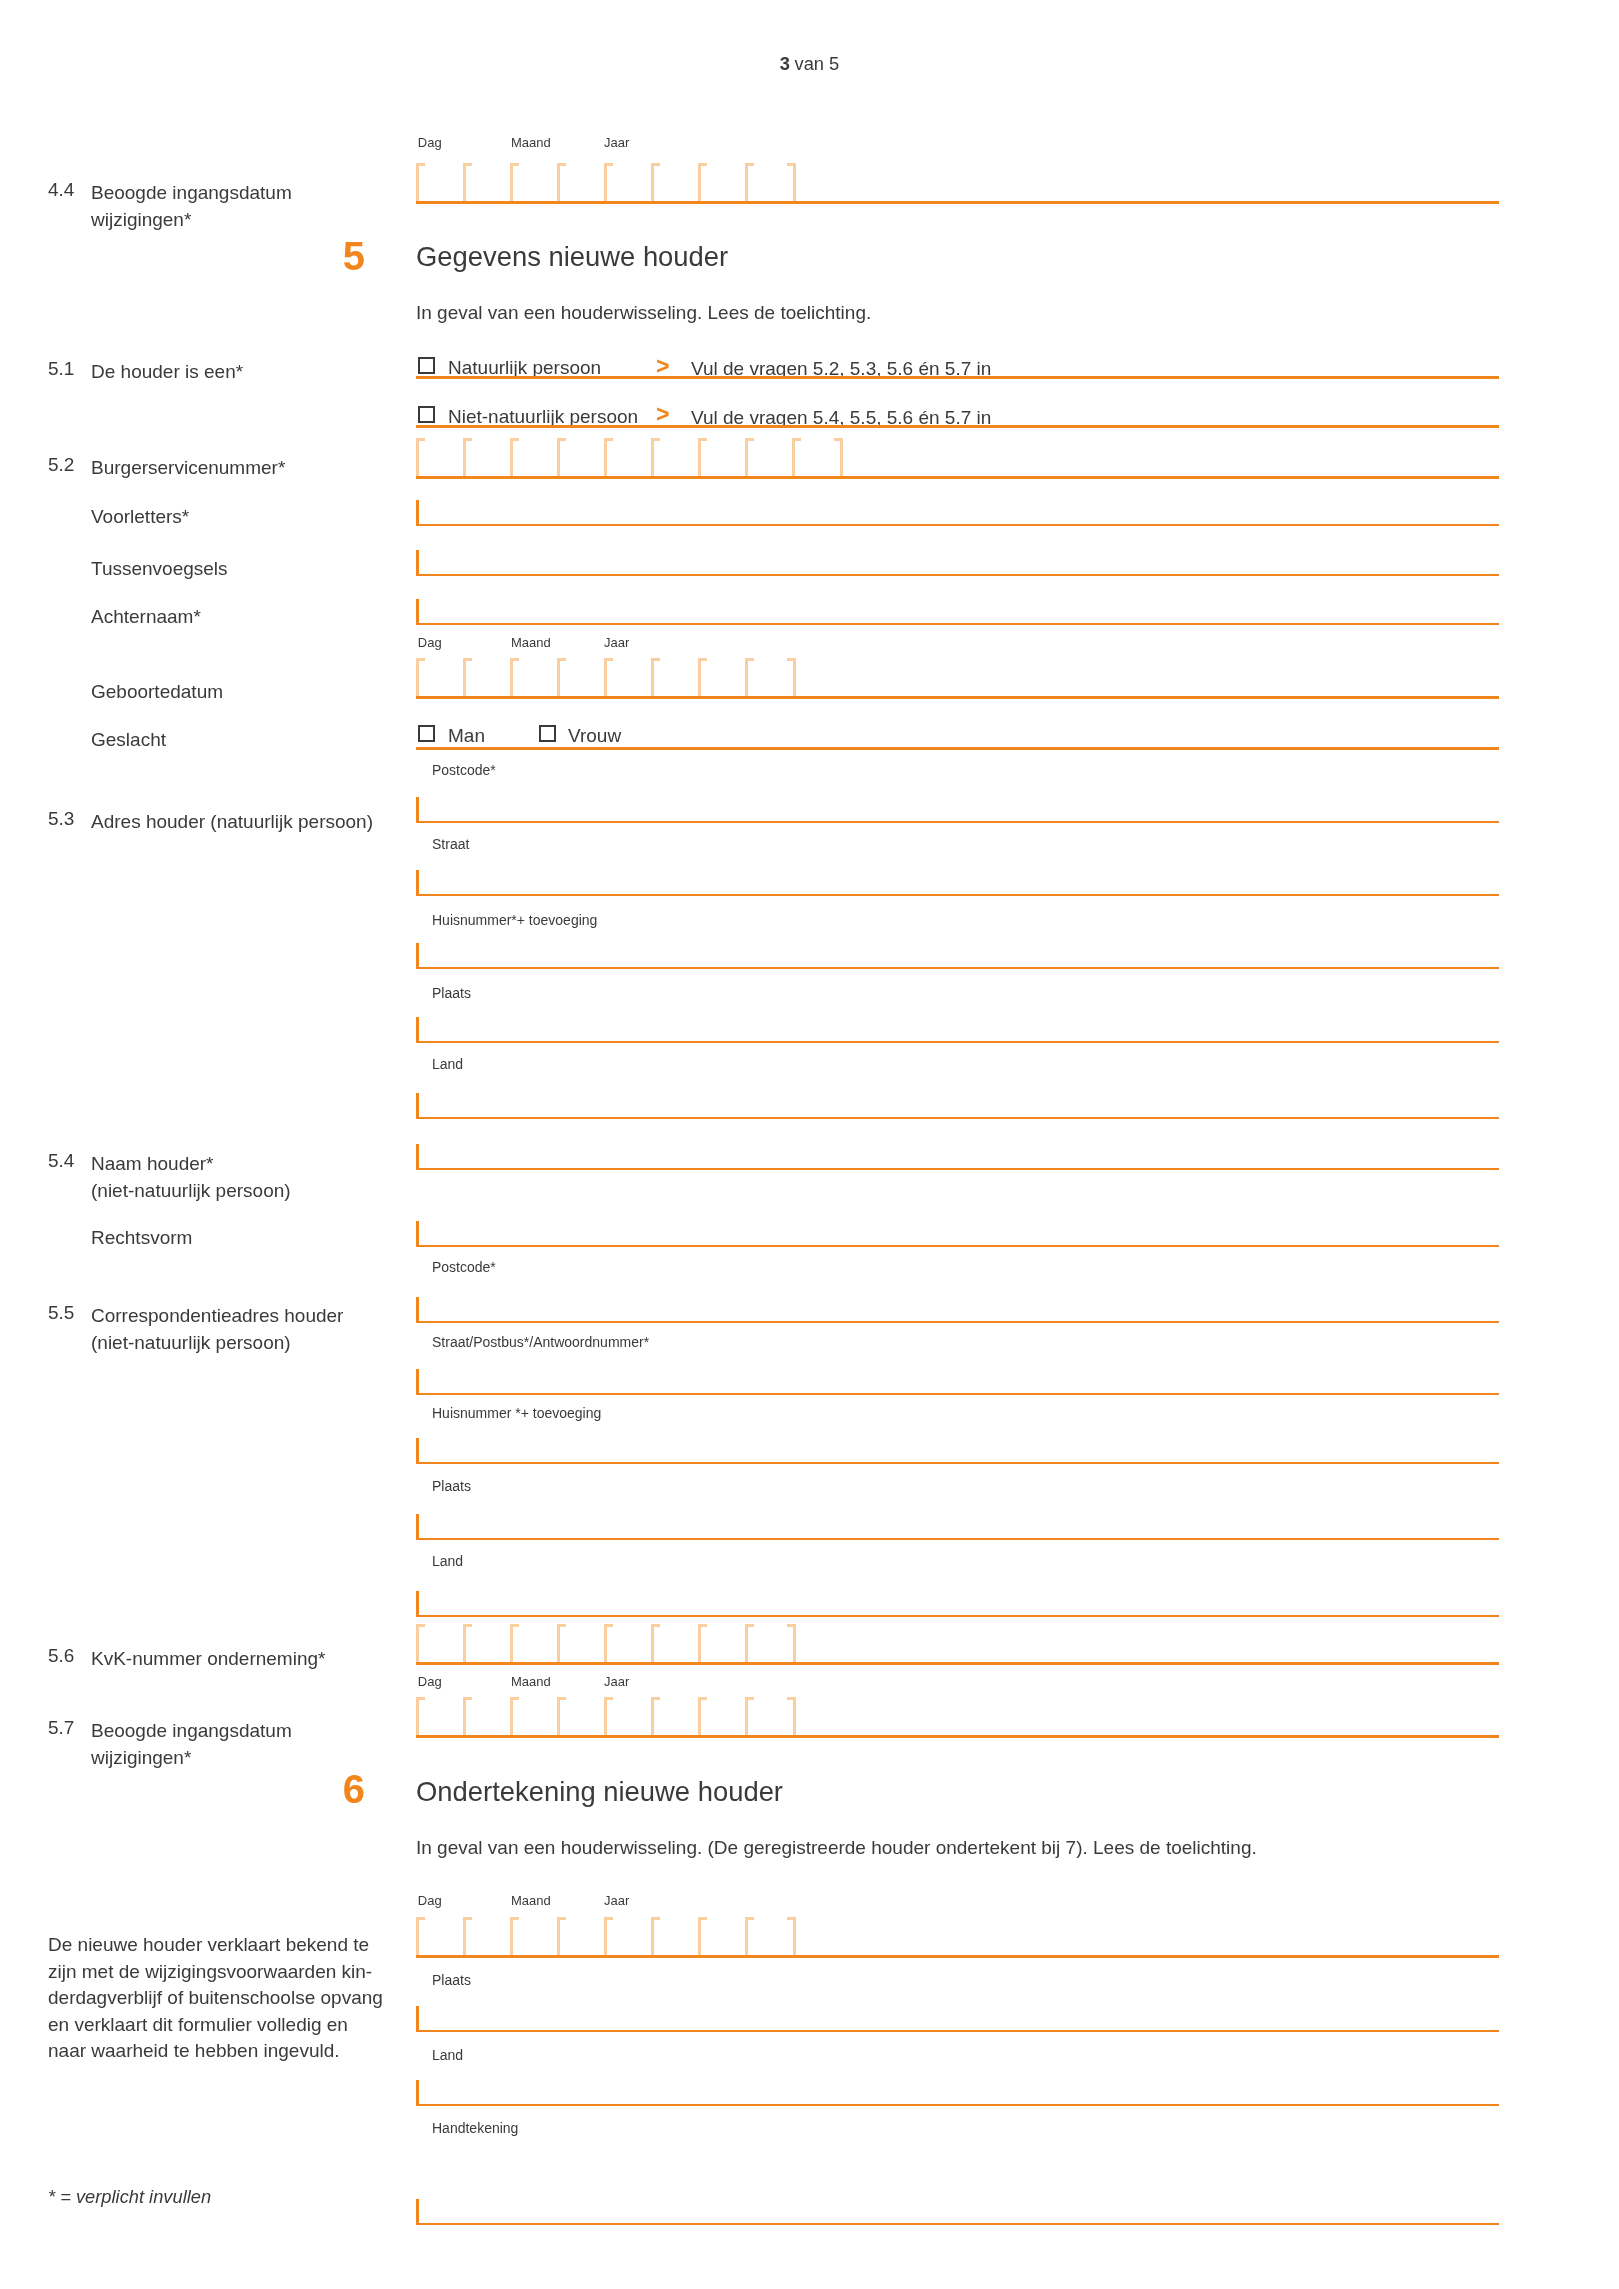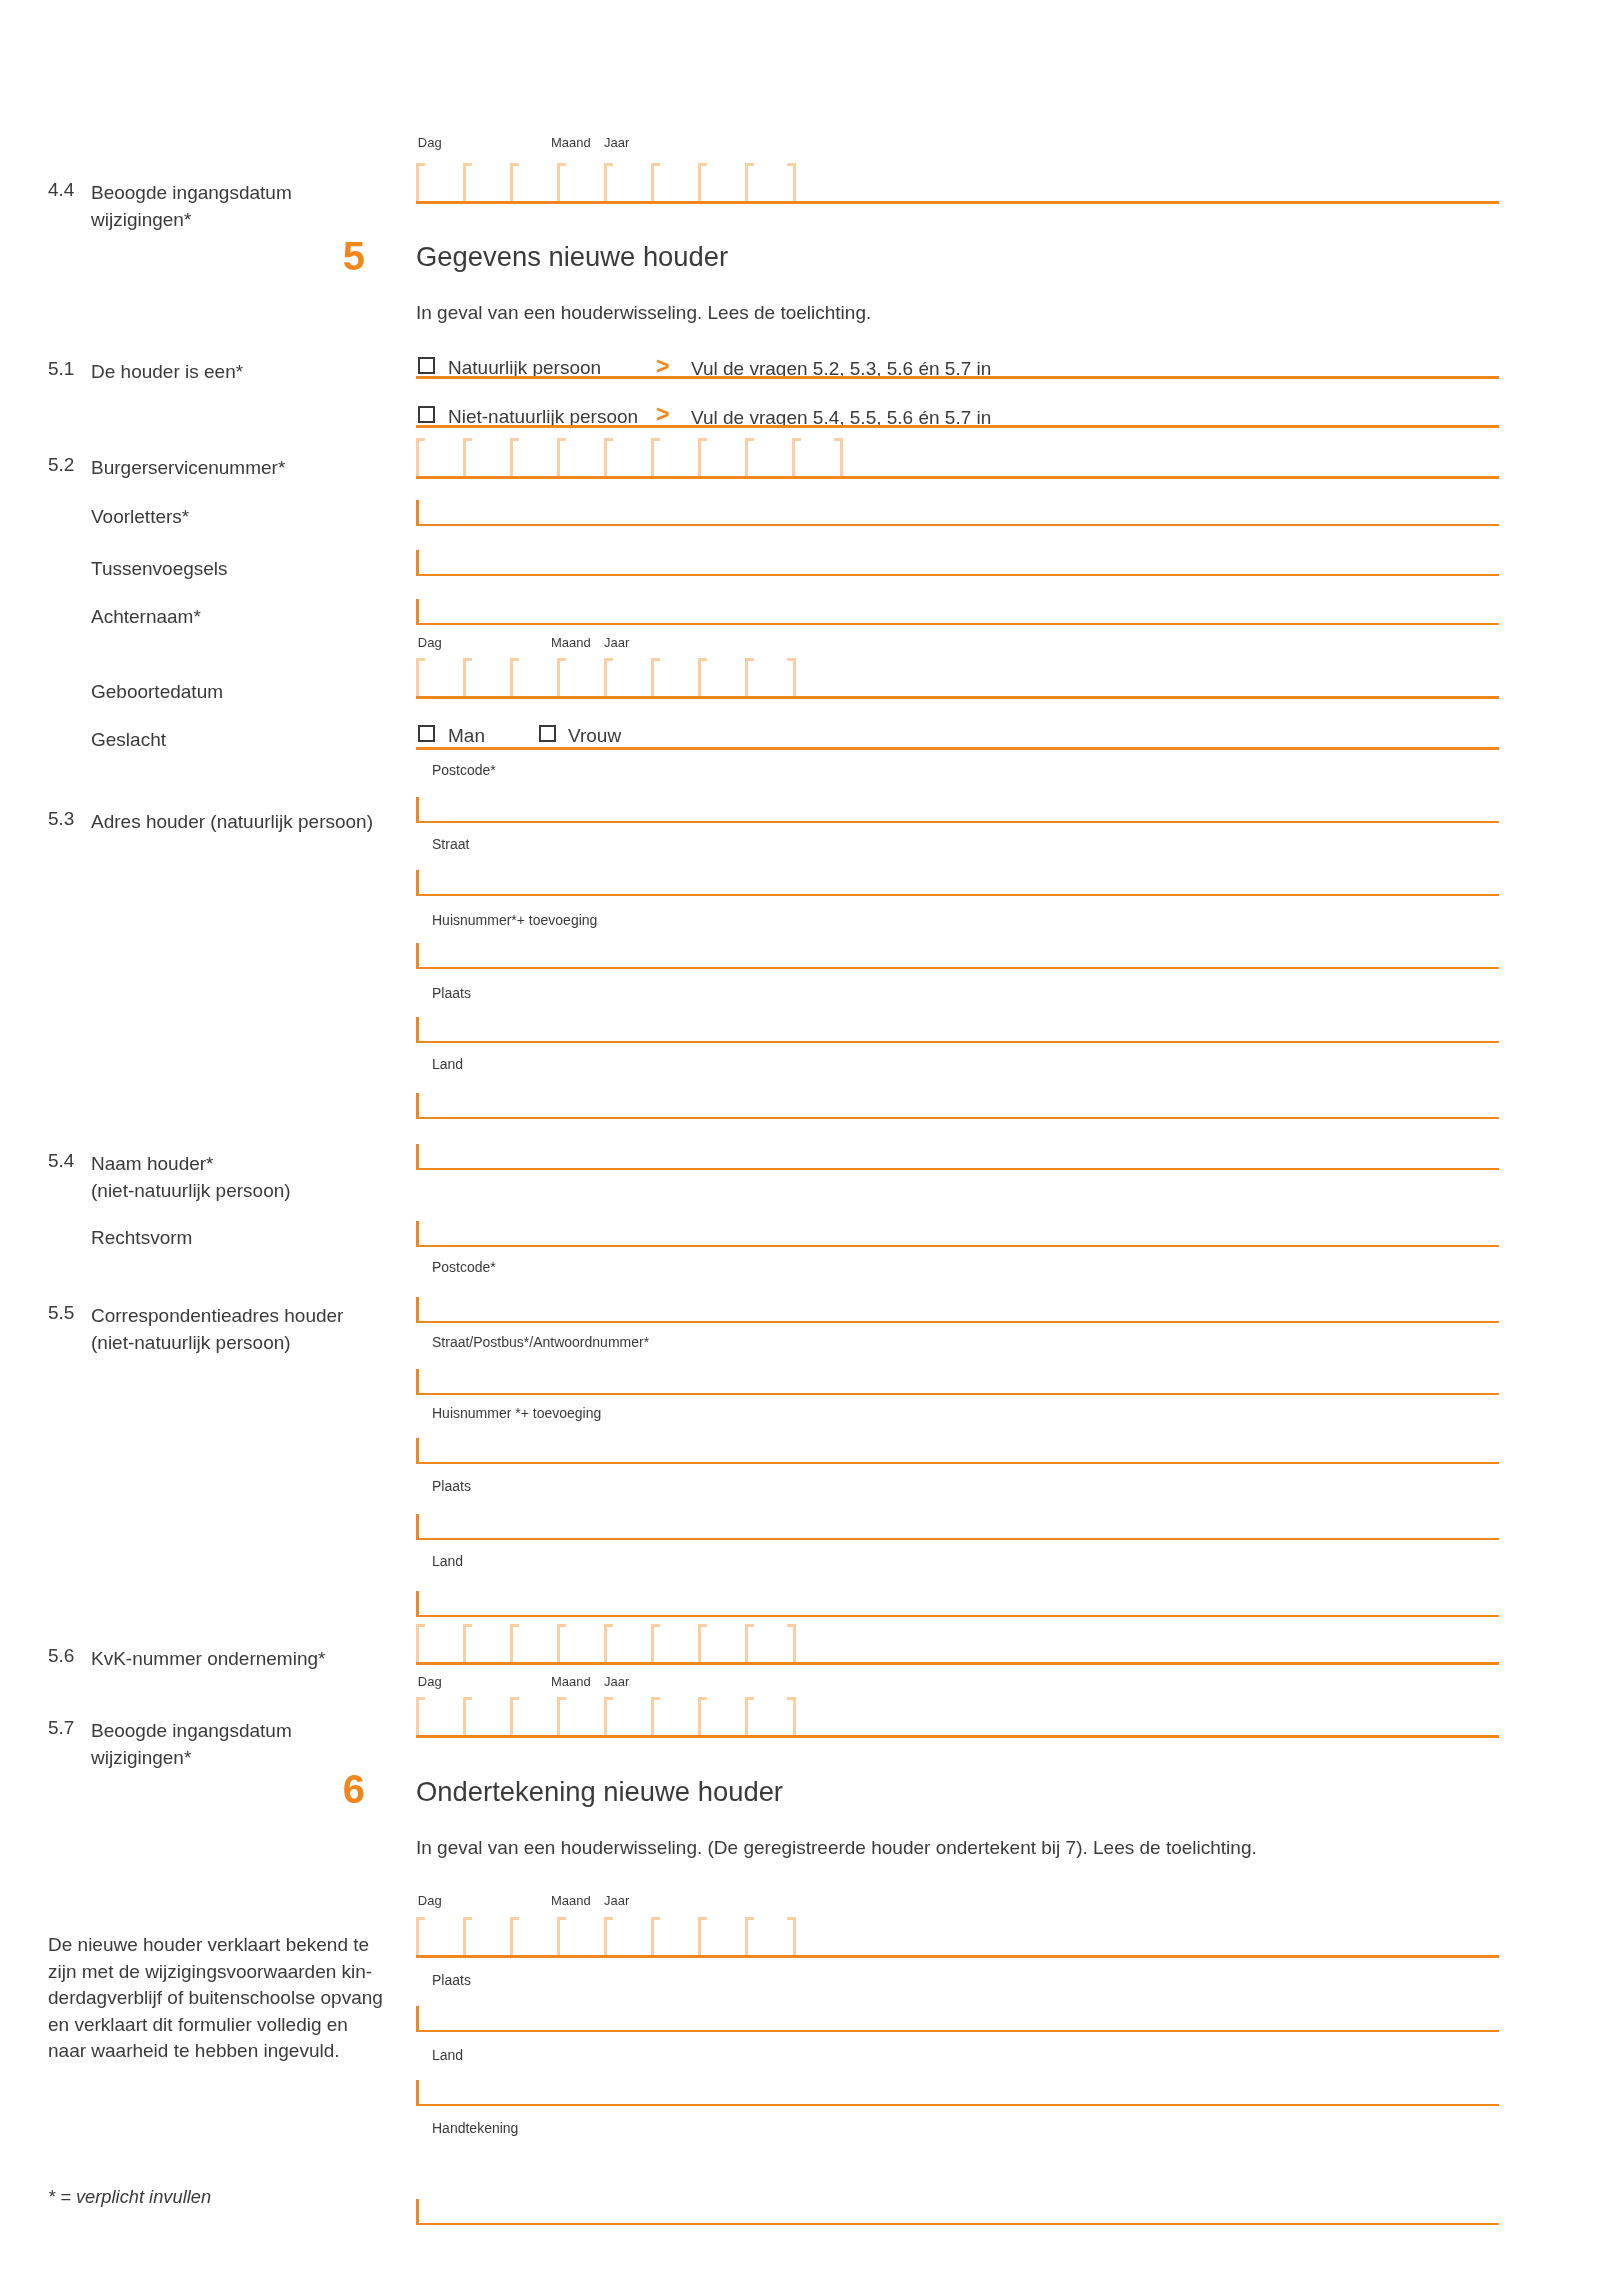--- a/index.html
+++ b/index.html
@@ -32,41 +32,44 @@
   .cell{position:relative;width:47px;height:38px;flex:0 0 47px;}
   .cell::before{content:"";position:absolute;left:0;top:0;width:2.7px;height:100%;background:var(--light);}
   .cell::after{content:"";position:absolute;left:0;top:0;width:9.1px;height:2.7px;background:var(--light);}
   .cap{position:relative;width:3.7px;height:38px;flex:0 0 3.7px;}
   .cap::before{content:"";position:absolute;right:0;top:0;width:2.7px;height:100%;background:var(--light);}
   .cap::after{content:"";position:absolute;right:0;top:0;width:9.1px;height:2.7px;background:var(--light);}
   
   .dlabels{position:absolute;left:416px;width:365px;height:20px;font-size:13px;}
   .dlabels span{position:absolute;top:0;}
   .dlabels .dag{left:1.8px;}
-  .dlabels .maand{left:95px;margin-left:40px;}
+  .dlabels .maand{left:95px;}
   .dlabels .jaar{left:188px;}
   
   .secnum{position:absolute;left:274px;width:91px;text-align:right;font-size:40px;font-weight:bold;color:var(--accent);line-height:1;}
   .sectitle{position:absolute;left:416px;font-size:27.4px;white-space:nowrap;}
   .secintro{position:absolute;left:416px;font-size:19px;white-space:nowrap;}
   
   .cb{position:absolute;width:17.4px;height:17.4px;border:2.7px solid var(--ink);box-sizing:border-box;background:#fff;}
   .cblabel{position:absolute;font-size:19px;white-space:nowrap;}
   .arrow{position:absolute;font-size:23px;font-weight:bold;color:var(--accent);line-height:1;}
   .instr{position:absolute;font-size:19px;white-space:nowrap;}
   
   .decl{position:absolute;left:48px;top:1932px;width:347px;font-size:19px;line-height:26.5px;}
   .decl div{white-space:nowrap;}
   .footnote{position:absolute;left:48px;top:2186px;font-size:18.3px;font-style:italic;}
 </style>
 </head>
 <body>
 
 <div class="page">
 
+  <div class="pagehdr">
+    <span class="b">3</span><span class="r">van 5</span>
+  </div>
 
   <div class="dlabels" style="top:135px">
     <span class="dag">Dag</span>
     <span class="maand">Maand</span>
     <span class="jaar">Jaar</span>
   </div>
   <div class="cells" style="top:163px">
       <span class="cell"></span>
       <span class="cell"></span>
       <span class="cell"></span>

